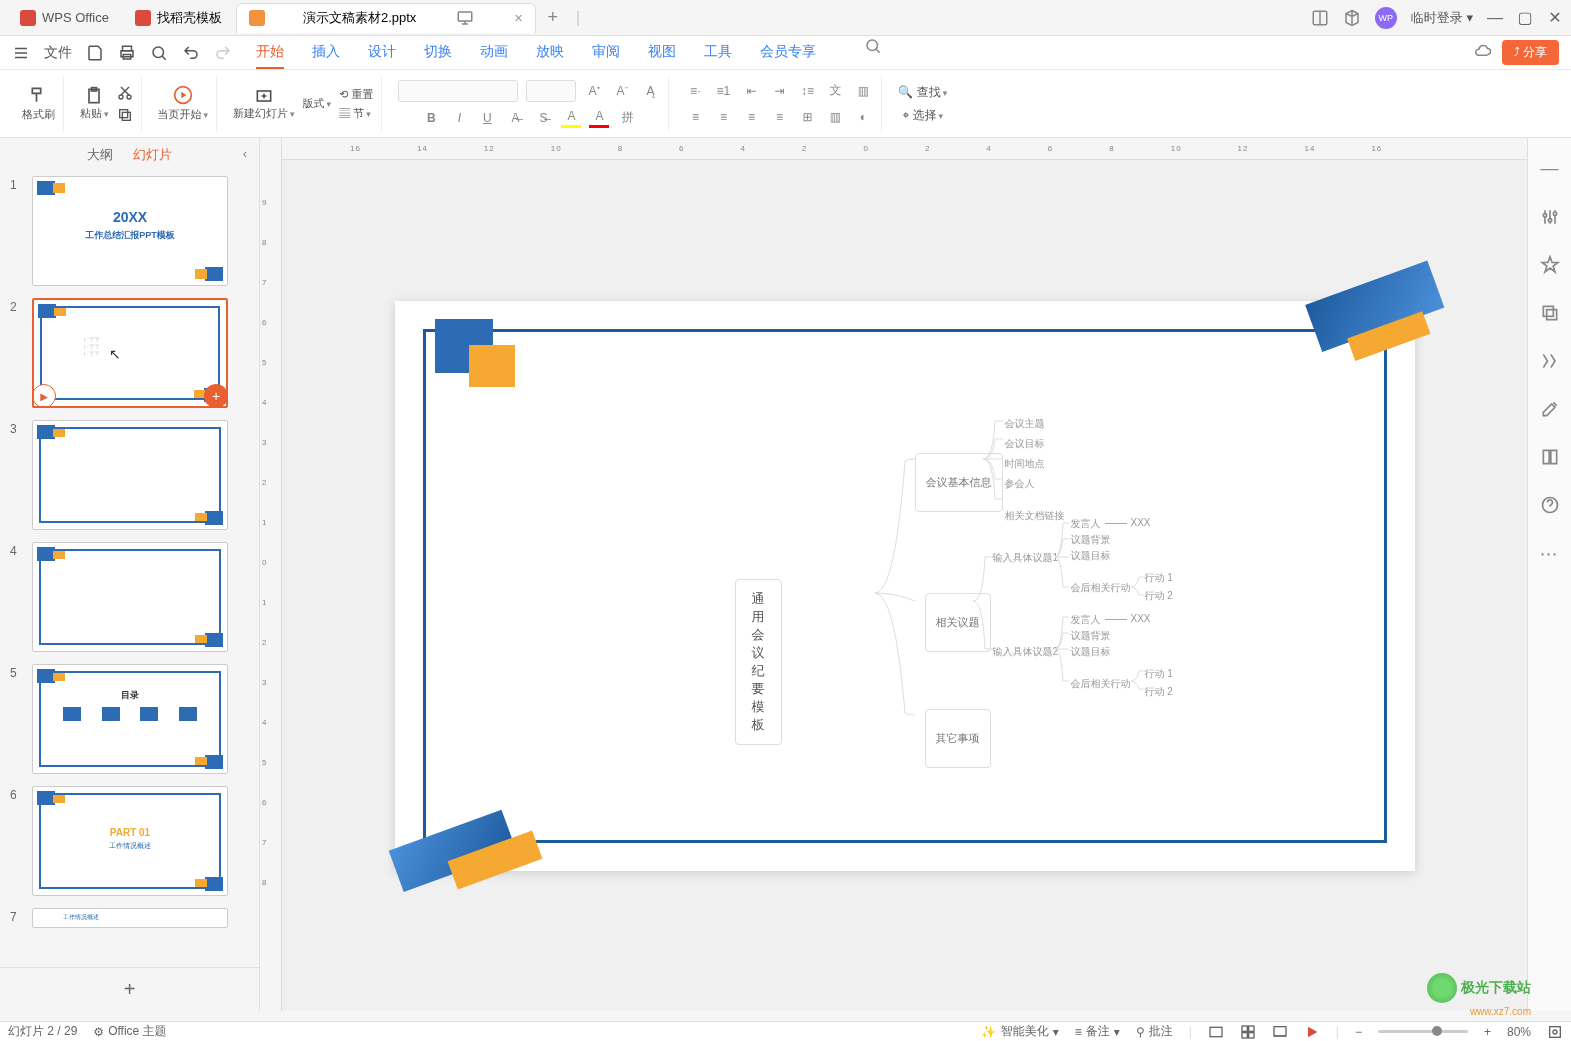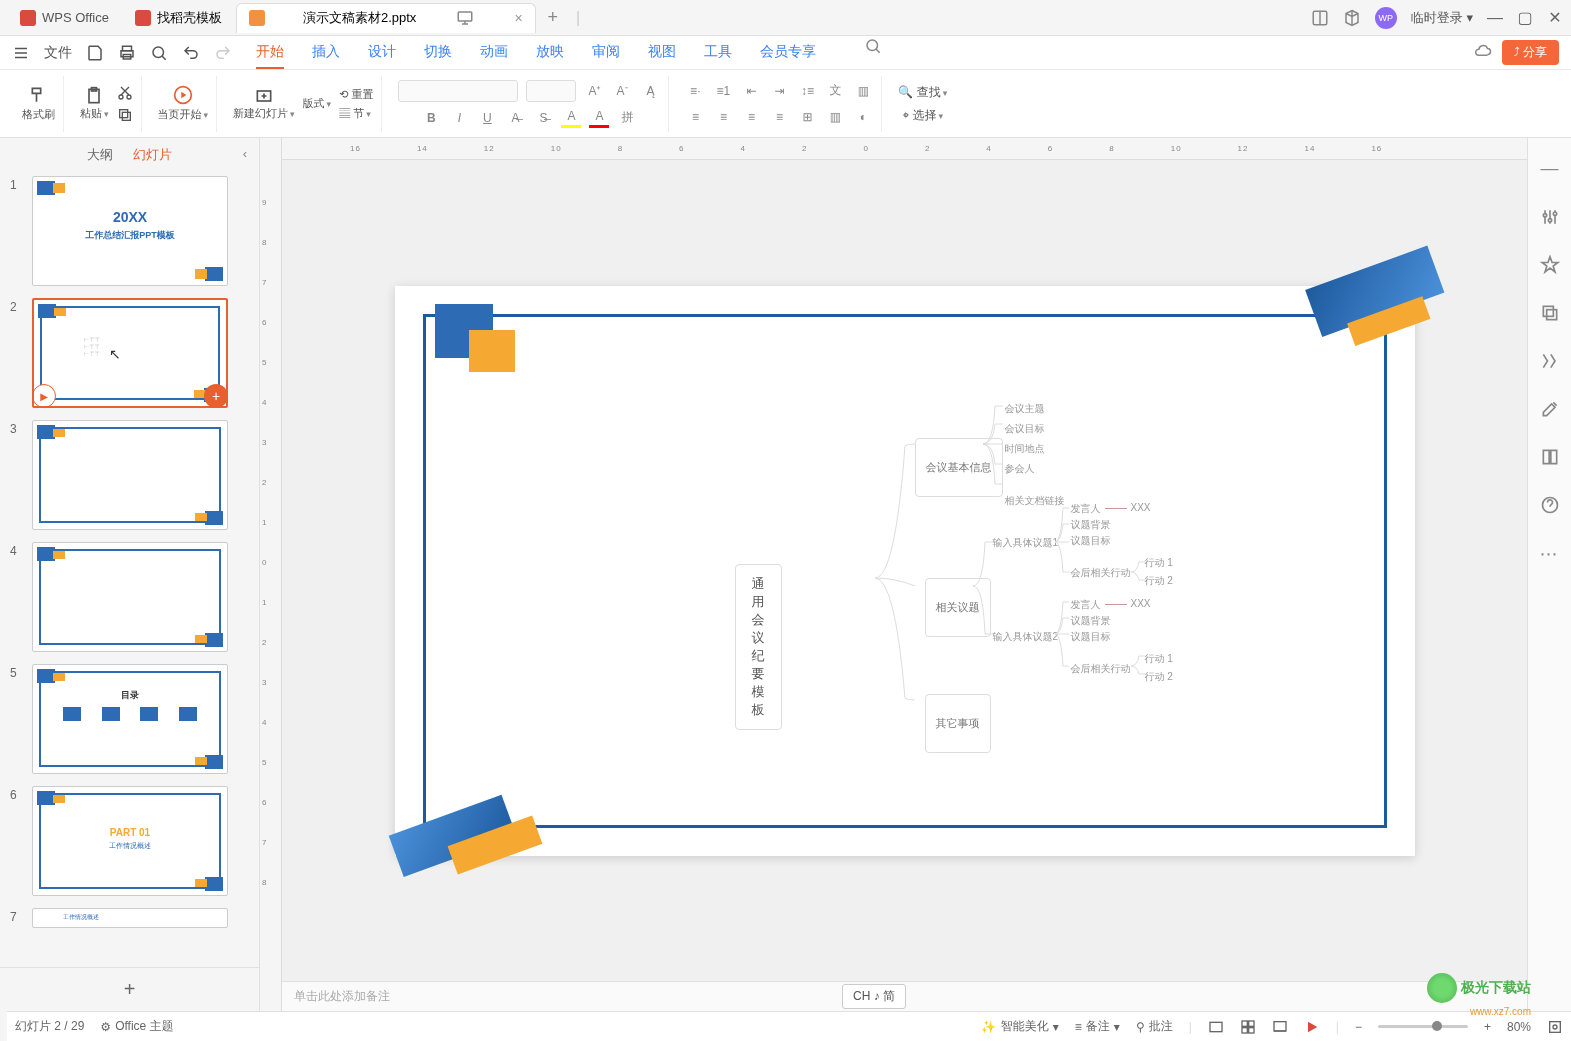--- a/index.html
+++ b/index.html
@@ -95,21 +95,21 @@
 
 
 .notes-bar { height: 30px; background: #fafafa; border-top: 1px solid #e0e0e0; display: flex; align-items: center; padding: 0 12px; font-size: 12px; color: #aaa; }
 .ime-indicator { position: absolute; left: 560px; background: #fff; border: 1px solid #ccc; border-radius: 3px; padding: 3px 10px; font-size: 12px; color: #555; }
 
 
 .right-sidebar { width: 44px; background: #fafafa; border-left: 1px solid #e0e0e0; display: flex; flex-direction: column; align-items: center; padding-top: 20px; gap: 28px; }
 .rs-icon { width: 20px; height: 20px; color: #888; cursor: pointer; }
 
 
-.status-bar { position: absolute; bottom: 0; left: 0; right: 0; height: 30px; background: #fff; border-top: 1px solid #e0e0e0; display: flex; align-items: center; padding: 0 8px; font-size: 12px; color: #666; gap: 16px; margin-left: 7px; }
+.status-bar { position: absolute; bottom: 0; left: 0; right: 0; height: 20px; background: #fff; border-top: 1px solid #e0e0e0; display: flex; align-items: center; padding: 0 8px; font-size: 12px; color: #666; gap: 16px; }
 .sb-spacer { flex: 1; }
 .sb-item { display: flex; align-items: center; gap: 4px; cursor: pointer; }
 .zoom-slider { width: 90px; height: 3px; background: #ccc; position: relative; border-radius: 2px; }
 .zoom-thumb { position: absolute; left: 60%; top: -4px; width: 10px; height: 10px; background: #888; border-radius: 50%; }
 
 
 .watermark { position: absolute; right: 40px; bottom: 38px; font-size: 14px; color: #4fb04f; font-weight: bold; display: flex; align-items: center; gap: 4px; }
 .watermark-sub { position: absolute; right: 40px; bottom: 24px; font-size: 10px; color: #e89a3c; }
 .watermark-logo { width: 30px; height: 30px; border-radius: 50%; background: radial-gradient(circle, #6fd86f 40%, #4fb04f 100%); display: inline-block; position: relative; }
 
@@ -484,24 +484,20 @@
             <path d="M20 182 Q40 182 50 302 Q52 304 60 304" fill="none" stroke="#ddd" stroke-width="1"></path>
             <path d="M128 48 Q138 48 140 10 L148 10 M128 48 Q138 48 140 28 L148 28 M128 48 L148 48 M128 48 Q138 48 140 68 L148 68 M128 48 Q138 48 140 88 L148 88" fill="none" stroke="#ddd" stroke-width="1"></path>
             <path d="M118 190 Q128 190 130 146 L138 146 M118 190 Q128 190 130 238 L138 238" fill="none" stroke="#ddd" stroke-width="1"></path>
             <path d="M200 146 Q206 146 208 112 L214 112 M200 146 Q206 146 208 128 L214 128 M200 146 L214 146 M200 146 Q206 146 208 176 L214 176" fill="none" stroke="#ddd" stroke-width="1"></path>
             <path d="M200 238 Q206 238 208 206 L214 206 M200 238 Q206 238 208 222 L214 222 M200 238 L214 238 M200 238 Q206 238 208 270 L214 270" fill="none" stroke="#ddd" stroke-width="1"></path>
             <path d="M276 176 Q282 176 284 166 L290 166 M276 176 Q282 176 284 184 L290 184" fill="none" stroke="#ddd" stroke-width="1"></path>
             <path d="M276 270 Q282 270 284 260 L290 260 M276 270 Q282 270 284 278 L290 278" fill="none" stroke="#ddd" stroke-width="1"></path>
           </svg>
         </div>
       </div>
-    </div>
-    <div class="notes-bar">
-      <span>单击此处添加备注</span>
-      <div class="ime-indicator">CH ♪ 简</div>
     </div>
   </div>
 
   <div class="right-sidebar">
     <span style="font-size:18px;color:#888">—</span>
     <svg class="rs-icon" viewBox="0 0 24 24" fill="none" stroke="#888" stroke-width="2">
         <path d="M6 4v4M6 12v8M12 4v10M12 18v2M18 4v2M18 10v10"></path>
         <circle cx="6" cy="10" r="2"></circle>
         <circle cx="12" cy="16" r="2"></circle>
         <circle cx="18" cy="8" r="2"></circle>

